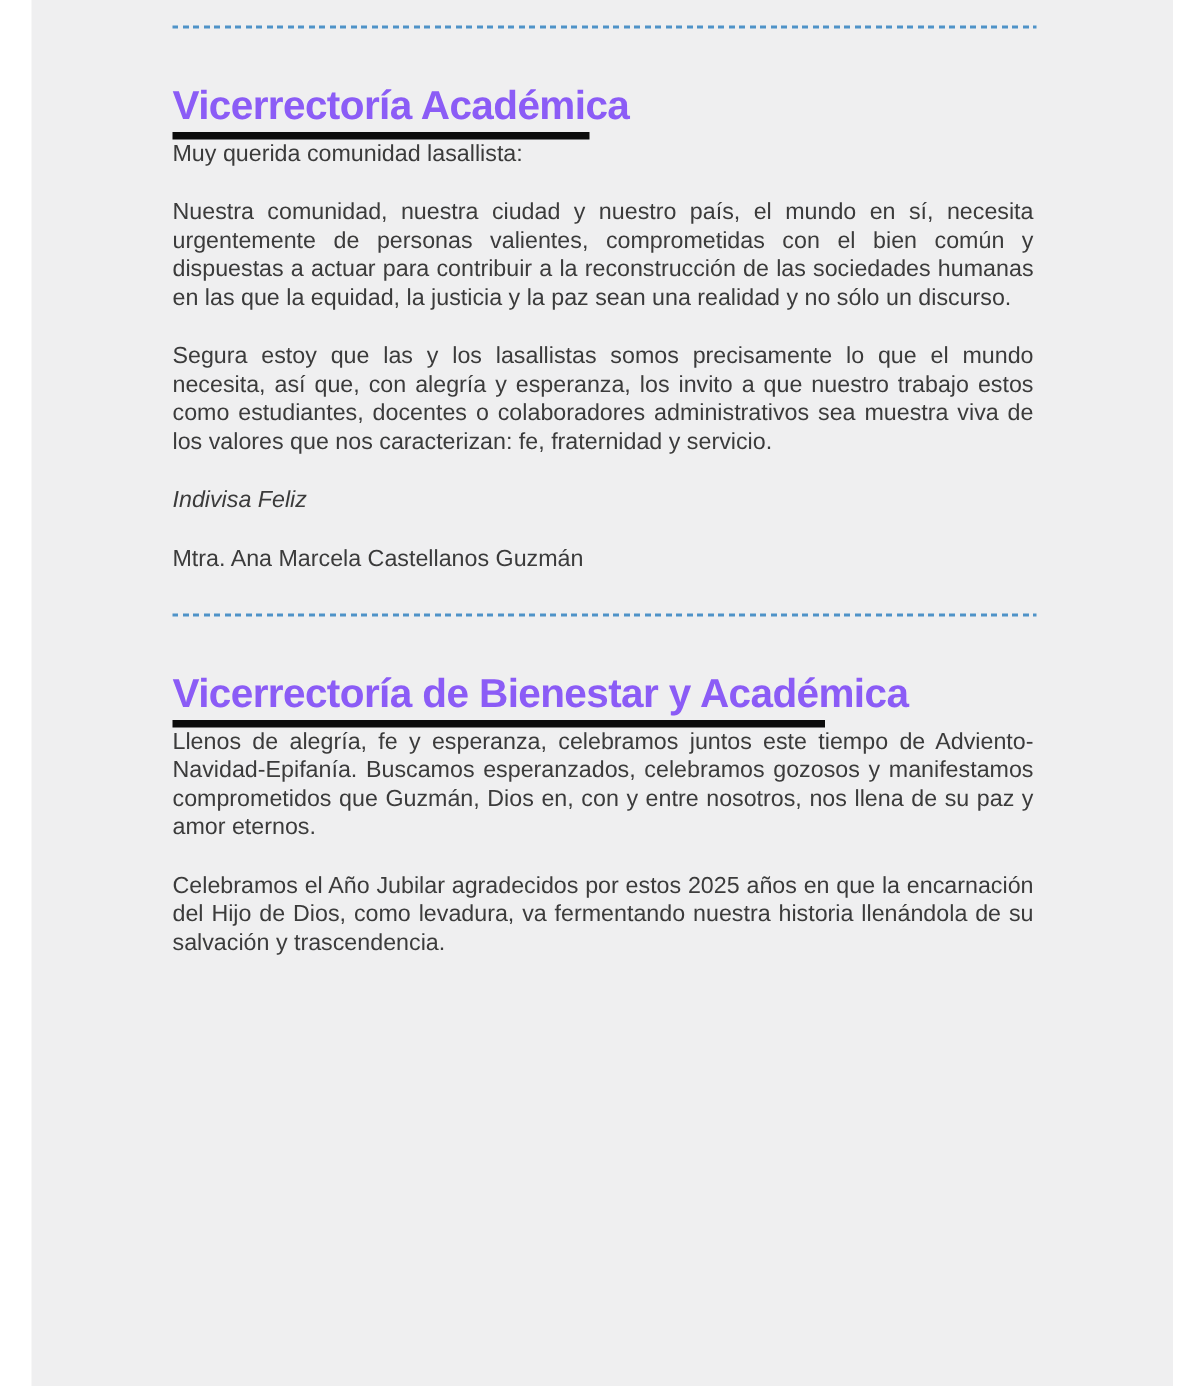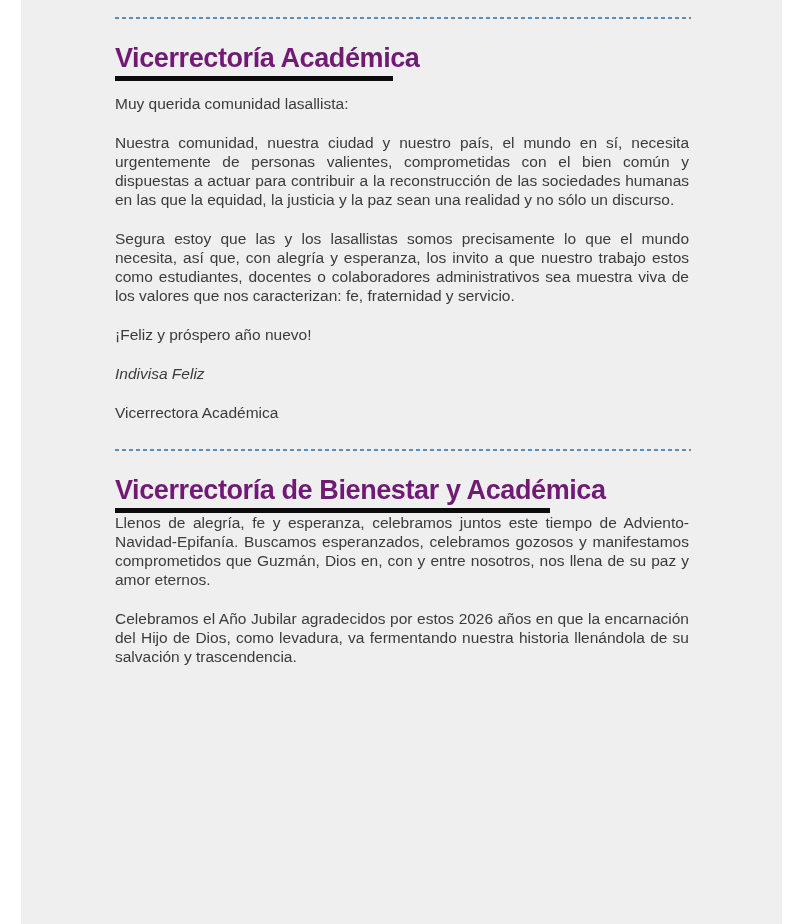--- a/index.html
+++ b/index.html
@@ -28,71 +28,70 @@
   .divider {
     height: 2px;
     width: 576px;
     margin-top: 17px;
     background: repeating-linear-gradient(90deg,
       #4f93c8 0px, #4f93c8 4px,
       transparent 4px, transparent 7px);
   }
   .divider.second { margin-top: 27px; }
   h1.section-title {
-    margin: 24px 0 0 0;
+    margin: 36px 0 0 0;
     font-size: 27px;
     line-height: 30px;
     font-weight: 800;
     letter-spacing: -0.4px;
-    color: #701a75;
+    color: #8b5cf6;
   }
   .title-bar {
     height: 5px;
     background: #0c0c0c;
     margin-top: 3px;
   }
   .title-bar.w1 { width: 278px; }
   .title-bar.w2 { width: 435px; }
   p {
     margin: 0 0 20px 0;
     font-size: 15.5px;
     line-height: 19px;
     text-align: justify;
   }
-  p.salutation { margin-top: 13px; }
+  p.salutation { }
   p.no-justify { text-align: left; }
   p.motto { font-style: italic; }
 </style>
 </head>
 <body>
 
 <div class="panel">
   <div class="content">
 
     <div class="divider"></div>
 
     <section>
       <h1 class="section-title">Vicerrectoría Académica</h1>
       <div class="title-bar w1"></div>
 
       <p class="salutation no-justify">Muy querida comunidad lasallista:</p>
 
       <p>Nuestra comunidad, nuestra ciudad y nuestro país, el mundo en sí, necesita urgentemente de personas valientes, comprometidas con el bien común y dispuestas a actuar para contribuir a la reconstrucción de las sociedades humanas en las que la equidad, la justicia y la paz sean una realidad y no sólo un discurso.</p>
       <p>Segura estoy que las y los lasallistas somos precisamente lo que el mundo necesita, así que, con alegría y esperanza, los invito a que nuestro trabajo estos como estudiantes, docentes o colaboradores administrativos sea muestra viva de los valores que nos caracterizan: fe, fraternidad y servicio.</p>
 
-      <p class="no-justify">¡Feliz y próspero año nuevo!</p>
       <p class="motto no-justify">Indivisa Feliz</p>
-      <p class="no-justify">Vicerrectora Académica</p>
+      <p class="no-justify">Mtra. Ana Marcela Castellanos Guzmán</p>
     </section>
 
     <div class="divider second"></div>
 
     <section>
       <h1 class="section-title">Vicerrectoría de Bienestar y Académica</h1>
       <div class="title-bar w2"></div>
 
 
       <p>Llenos de alegría, fe y esperanza, celebramos juntos este tiempo de Adviento-Navidad-Epifanía. Buscamos esperanzados, celebramos gozosos y manifestamos comprometidos que Guzmán, Dios en, con y entre nosotros, nos llena de su paz y amor eternos.</p>
-      <p>Celebramos el Año Jubilar agradecidos por estos 2026 años en que la encarnación del Hijo de Dios, como levadura, va fermentando nuestra historia llenándola de su salvación y trascendencia.</p>
+      <p>Celebramos el Año Jubilar agradecidos por estos 2025 años en que la encarnación del Hijo de Dios, como levadura, va fermentando nuestra historia llenándola de su salvación y trascendencia.</p>
     </section>
 
   </div>
 </div>
 
 </body></html>

